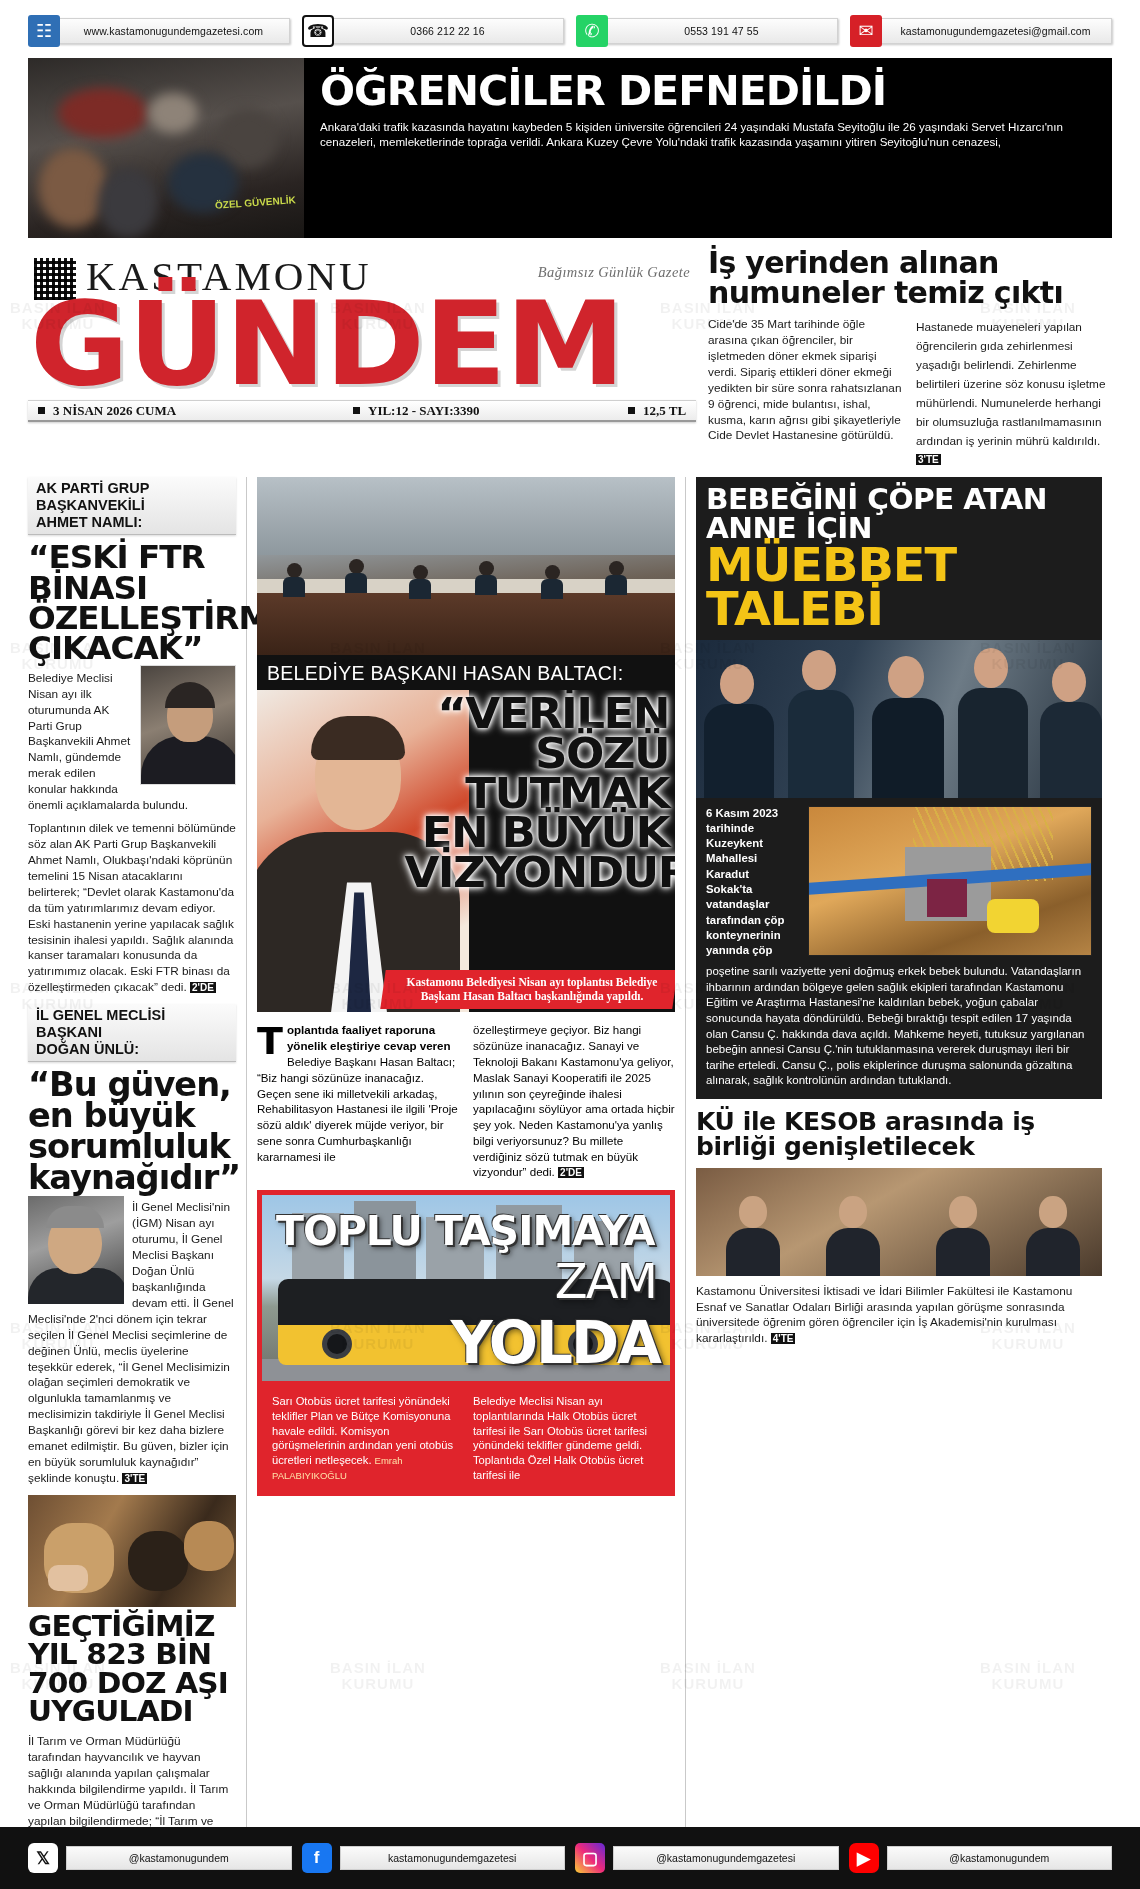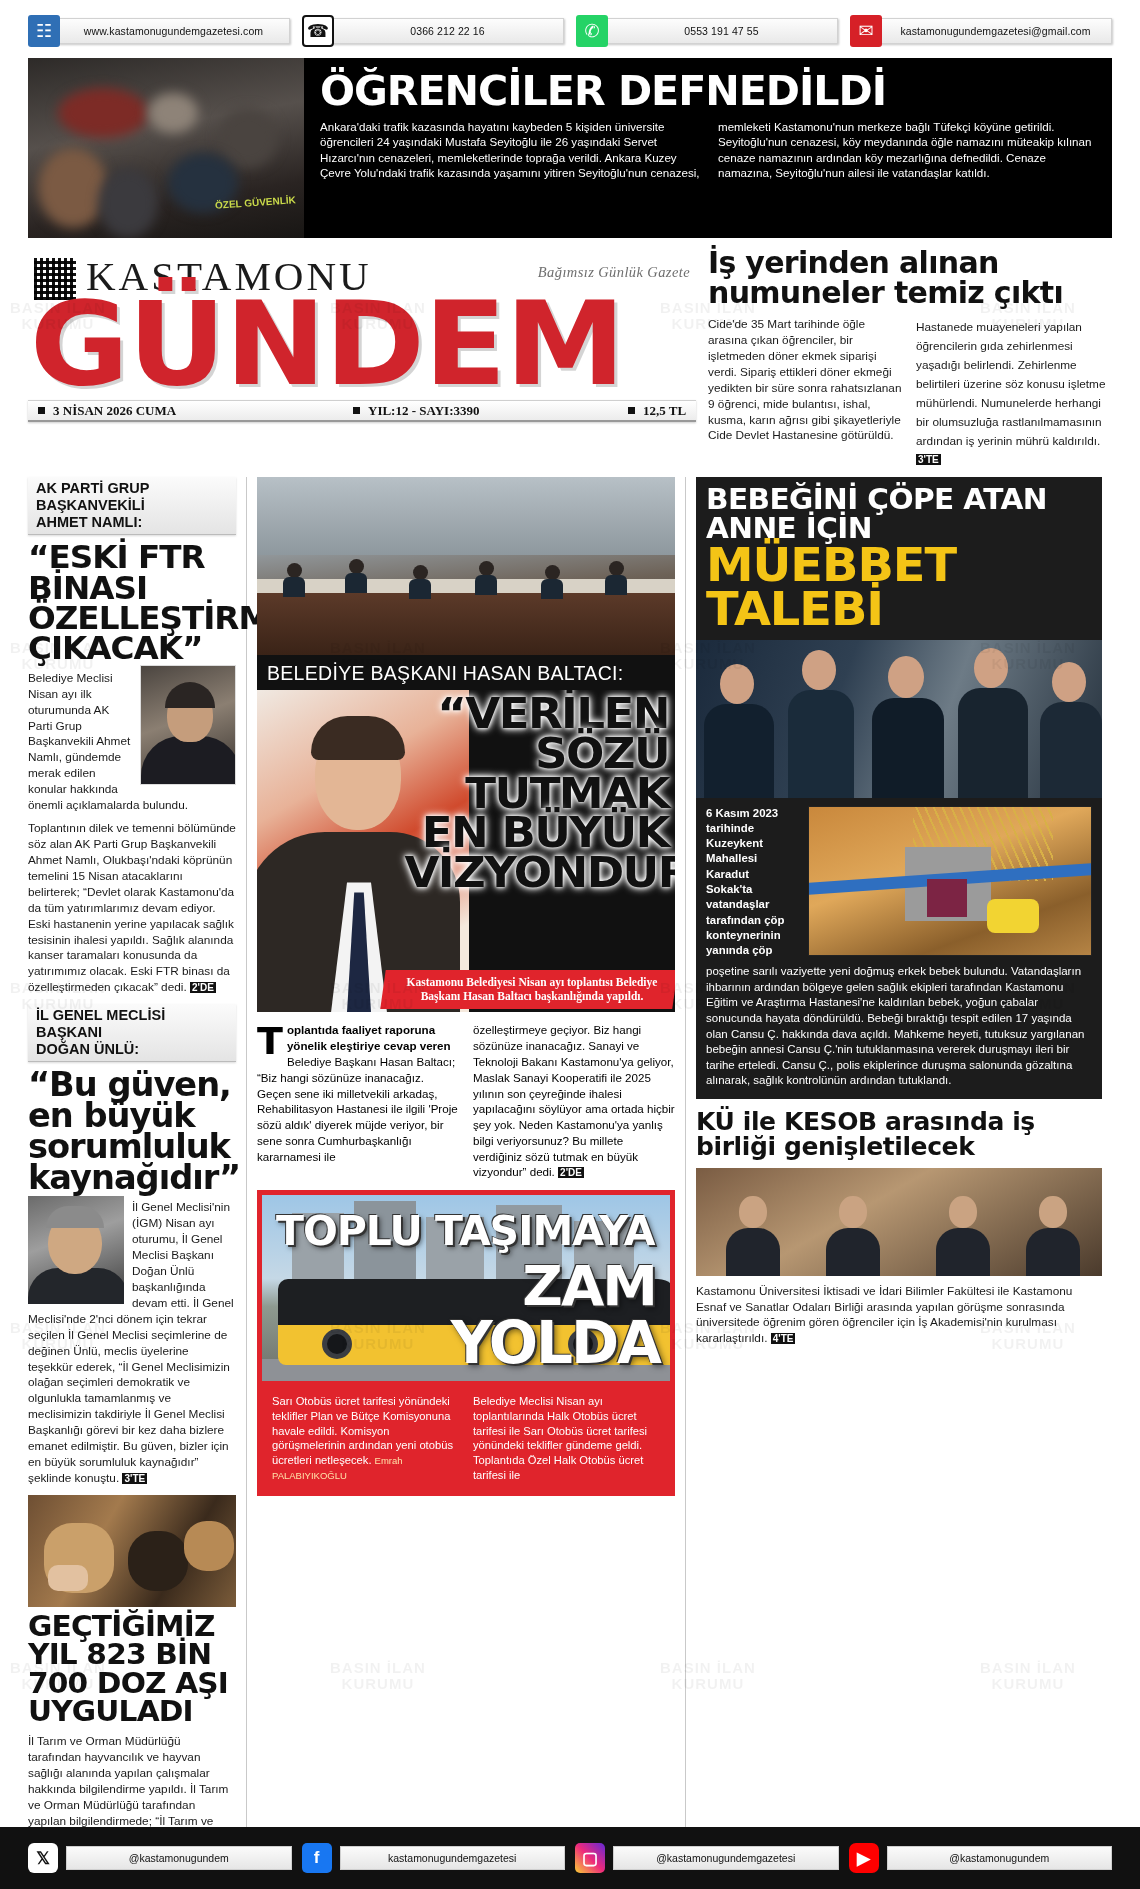--- a/index.html
+++ b/index.html
@@ -264,22 +264,22 @@
   .buspic .wheel { position:absolute;bottom:6px;width:30px;height:30px;border-radius:50%;background:#15171a;border:5px solid #3a3d42; }
   .buspic .road { position:absolute;left:0;right:0;bottom:0;height:22px;background:#8e9196; }
   .bus-t1 {
     position: absolute; left: 14px; top: 12px;
     font-family: "DejaVu Sans", sans-serif; font-weight: 900;
     font-size: 41px; color: #fff; letter-spacing: -1px;
     text-shadow: 2px 2px 0 #333, -1px -1px 0 #333, 3px 3px 5px rgba(0,0,0,.5);
   }
   .bus-t2 {
     position: absolute; right: 14px; top: 58px;
-    font-family: "DejaVu Sans", sans-serif; font-weight: 700;
-    font-size: 56px; color: #fff; letter-spacing: -2px;
+    font-family: "DejaVu Sans", sans-serif; font-weight: 400;
+    font-size: 48px; color: #fff; letter-spacing: -2px;
     text-shadow: 2px 2px 0 #333, -1px -1px 0 #333, 3px 3px 6px rgba(0,0,0,.55);
   }
   .bus-t3 {
     position: absolute; right: 10px; bottom: 4px;
     font-family: "DejaVu Sans", sans-serif; font-weight: 900;
     font-size: 58px; color: #fff; letter-spacing: -2px;
     text-shadow: 2px 2px 0 #333, -1px -1px 0 #333, 3px 3px 6px rgba(0,0,0,.55);
   }
   .buscap {
     background: #e0242c; color: #fff; display: flex; gap: 14px;
@@ -404,21 +404,20 @@
         <div class="blob b5"></div>
       <div class="blob b1"></div>
         <div class="blob b2"></div>
         <div class="blob b3"></div>
       <div class="tag">ÖZEL GÜVENLİK</div>
     </div>
     <div class="lead-text">
       <div class="lead-h2">ÖĞRENCİLER DEFNEDİLDİ</div>
       <div class="lead-cols">
         <p>Ankara'daki trafik kazasında hayatını kaybeden 5 kişiden üniversite öğrencileri 24 yaşındaki Mustafa Seyitoğlu ile 26 yaşındaki Servet Hızarcı'nın cenazeleri, memleketlerinde toprağa verildi. Ankara Kuzey Çevre Yolu'ndaki trafik kazasında yaşamını yitiren Seyitoğlu'nun cenazesi,</p>
-        <p>memleketi Kastamonu'nun merkeze bağlı Tüfekçi köyüne getirildi. Seyitoğlu'nun cenazesi, köy meydanında öğle namazını müteakip kılınan cenaze namazının ardından köy mezarlığına defnedildi. Cenaze namazına, Seyitoğlu'nun ailesi ile vatandaşlar katıldı.</p>
       </div>
     </div>
   </div>
 
   <div style="display:flex;margin:0 28px;">
     <div style="flex:1;position:relative;">
       <div class="masthead" style="margin:4px 0 0 0;">
         <div class="mast-left">
           <div class="qr"></div>
           <div class="kastamonu">KASTAMONU</div>

